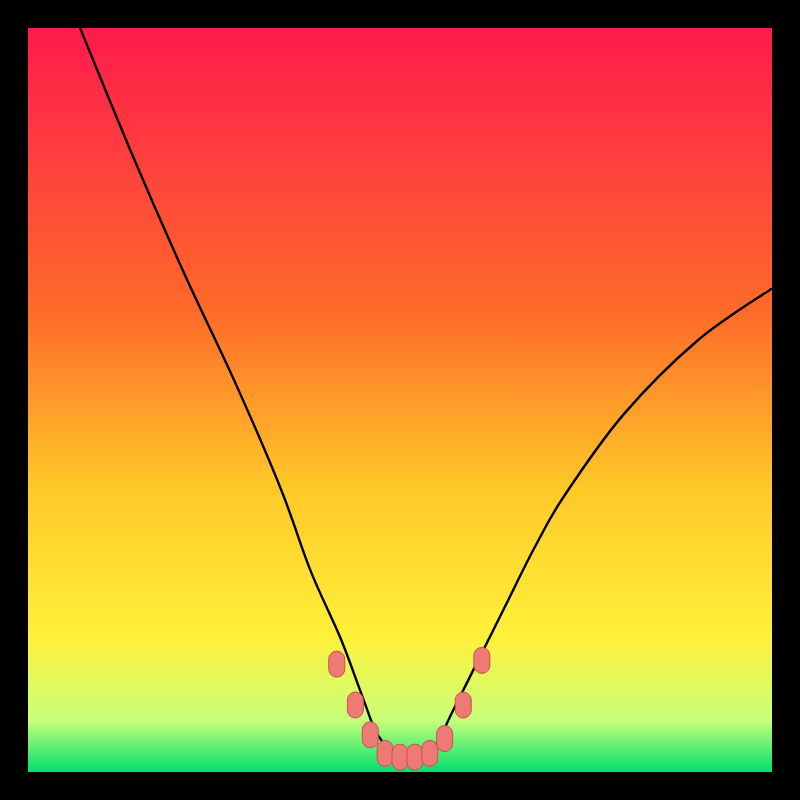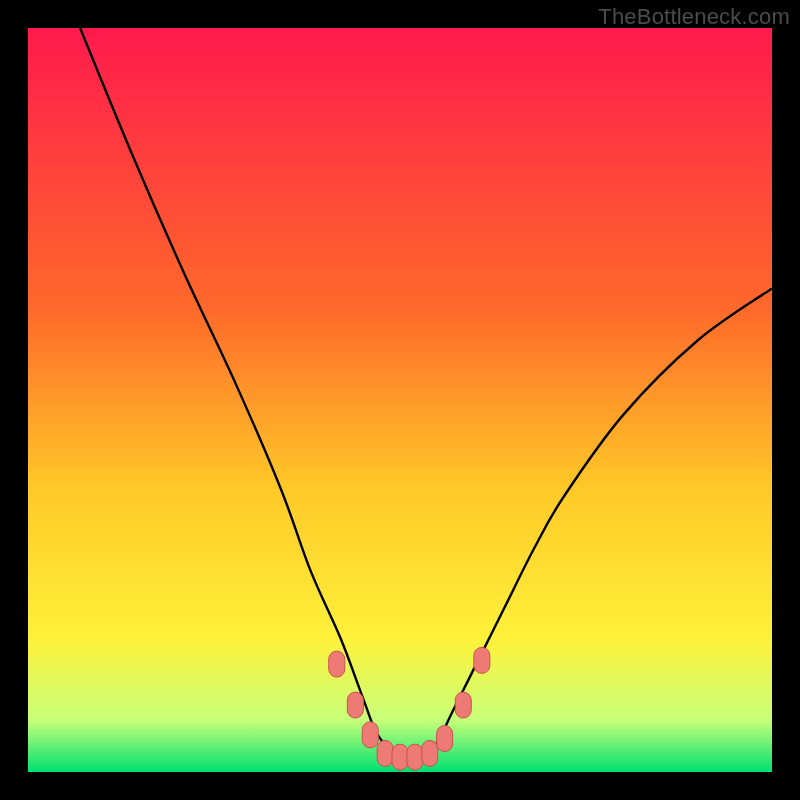--- a/index.html
+++ b/index.html
@@ -34,21 +34,20 @@
     font-size: 22px;
     color: #4b4b4b;
     letter-spacing: 0.2px;
   }
   svg { display: block; }
 </style>
 </head>
 <body>
 
 <div class="frame">
-  <div class="watermark">TheBottleneck.com</div>
   <div class="plot">
     <svg id="chart-svg" width="744" height="744" viewBox="0 0 744 744">
       <defs>
         <linearGradient id="bg-grad" x1="0" y1="0" x2="0" y2="1">
           <stop id="g0" offset="0%" stop-color="#ff1a4d"></stop>
           <stop id="g1" offset="38%" stop-color="#ff6a2a"></stop>
           <stop id="g2" offset="62%" stop-color="#ffc928"></stop>
           <stop id="g3" offset="82%" stop-color="#fff13a"></stop>
           <stop id="g4" offset="93%" stop-color="#c8ff7a"></stop>
           <stop id="g5" offset="100%" stop-color="#00e070"></stop>

